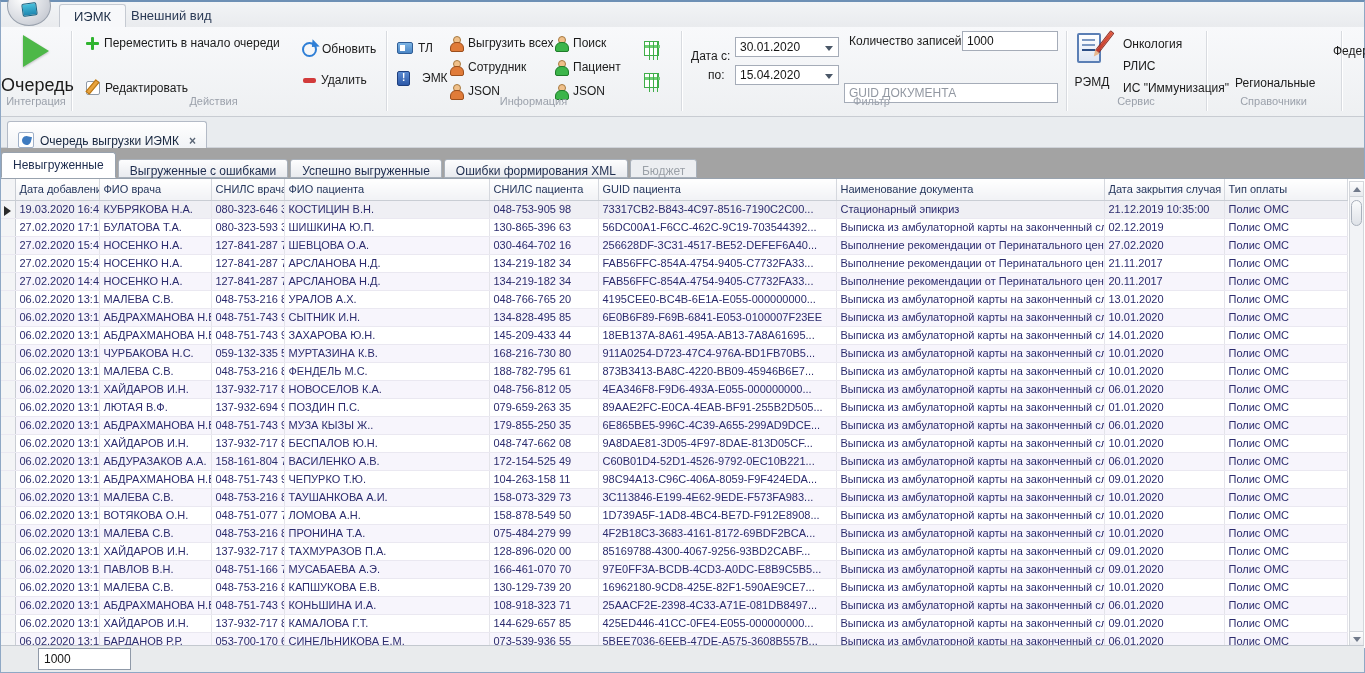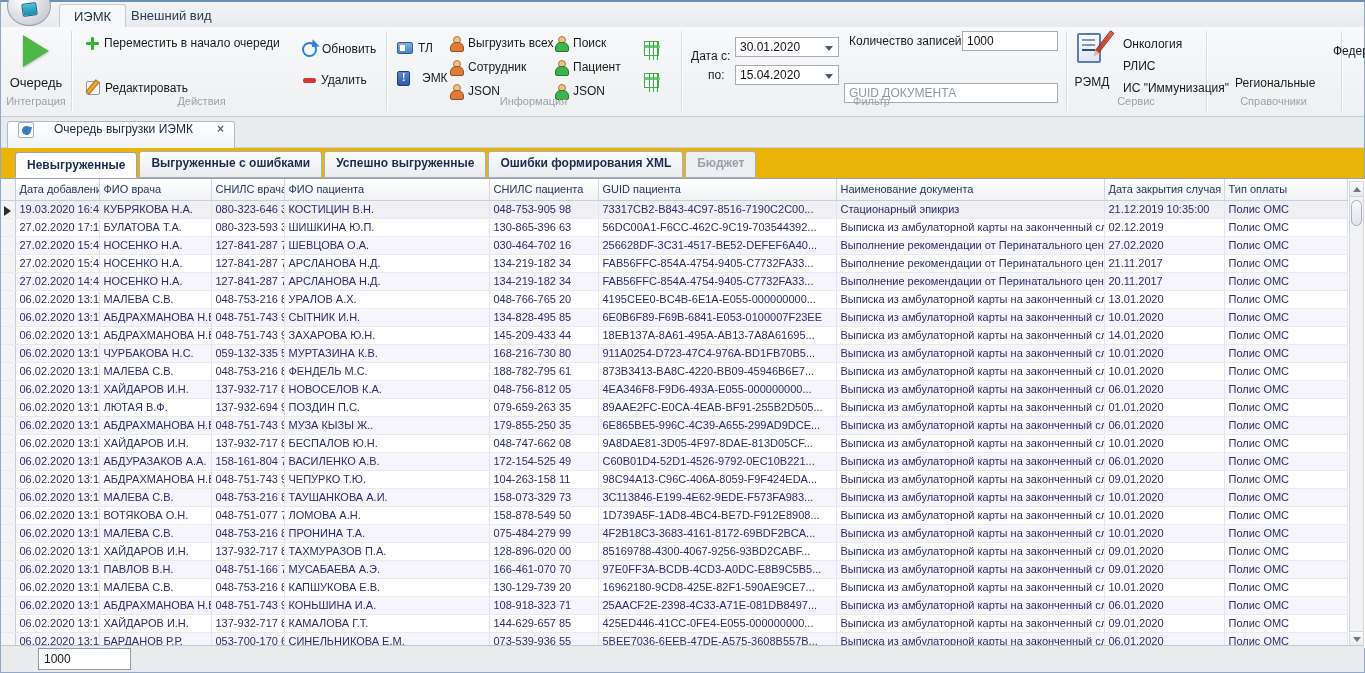--- a/index.html
+++ b/index.html
@@ -18,21 +18,21 @@
 
   
   .ribbon { position:absolute; left:0; top:25px; width:100%; height:90px; background:linear-gradient(#f8f9fb,#eef0f2); border-bottom:1px solid #c8ccd2; }
   .rsep { position:absolute; top:4px; height:80px; width:1px; background:#d8dbe0; box-shadow:1px 0 0 #ffffff; }
   .rcaption { position:absolute; top:68px; font-size:11px; color:#9ba1ab; text-align:center; }
   .rbtn { position:absolute; display:flex; align-items:center; gap:5px; font-size:12px; color:#1b1b1b; height:18px; cursor:default; white-space:nowrap; }
   .rbtn .lbl { line-height:18px; }
   .icon { display:inline-block; flex:none; }
 
   .play-big { position:absolute; width:0; height:0; border-top:16px solid transparent; border-bottom:16px solid transparent; border-left:26px solid #4db848; filter:drop-shadow(0 1px 1px rgba(0,0,0,.25)); }
-  .queue-lbl { position:absolute; font-size:13px; color:#1b1b1b; width:70px; text-align:center; }
+  .queue-lbl { position:absolute; font-size:18px; color:#1b1b1b; width:70px; text-align:center; }
 
   .plus-ic { width:13px; height:13px; position:relative; }
   .plus-ic:before { content:""; position:absolute; left:5px; top:0; width:3px; height:13px; background:#2fb42f; border-radius:1px; }
   .plus-ic:after  { content:""; position:absolute; left:0; top:5px; width:13px; height:3px; background:#2fb42f; border-radius:1px; }
   .minus-ic { width:13px; height:5px; background:#d23b3b; border-radius:2px; margin-top:1px; }
   .edit-ic { width:14px; height:14px; position:relative; background:#fff; border:1px solid #8f9aa8; border-radius:2px; }
   .edit-ic:after { content:""; position:absolute; left:3px; top:-3px; width:3px; height:14px; background:#e8a33d; border:1px solid #b87718; transform:rotate(40deg); }
   .refresh-ic { width:15px; height:15px; border:2px solid #2f7fd6; border-radius:50%; position:relative; }
   .refresh-ic:after { content:""; position:absolute; right:-4px; top:-2px; width:0; height:0; border-left:5px solid transparent; border-right:5px solid transparent; border-top:6px solid #2f7fd6; transform:rotate(45deg); }
 
@@ -60,28 +60,28 @@
   .combo, .tbox { position:absolute; height:20px; background:#fff; border:1px solid #a5acb8; font-size:12px; color:#141414; display:flex; align-items:center; padding:0 4px; }
   .combo .val { flex:1; overflow:hidden; white-space:nowrap; }
   .combo .drop { width:9px; height:9px; position:relative; flex:none; }
   .combo .drop:after { content:""; position:absolute; left:0; top:3px; border-left:4px solid transparent; border-right:4px solid transparent; border-top:5px solid #4a5767; }
   .flbl { position:absolute; font-size:12px; color:#1b1b1b; white-space:nowrap; }
   input.tin { position:absolute; height:20px; border:1px solid #a5acb8; font-size:12px; color:#141414; padding:0 4px; font-family:"Liberation Sans", sans-serif; background:#fff; }
   input.tin::placeholder { color:#9298a2; }
 
   
   .docbar { position:absolute; left:0; top:115px; width:100%; height:31px; background:#e9ecef; border-bottom:1px solid #cfd3d9; }
-  .doctab { position:absolute; left:6px; top:4px; height:27px; background:linear-gradient(#ffffff,#f1f3f6); border:1px solid #b3bac6; border-bottom:none; border-radius:3px 3px 0 0; display:flex; align-items:flex-start; gap:20px; padding:0 10px; font-size:12px; color:#17263f; }
+  .doctab { position:absolute; left:6px; top:4px; height:27px; background:linear-gradient(#ffffff,#f1f3f6); border:1px solid #b3bac6; border-bottom:none; border-radius:3px 3px 0 0; display:flex; align-items:flex-end; gap:6px; padding:0 10px; font-size:12px; color:#17263f; }
   .crane-ic { width:16px; height:16px; background:#fff; border:1px solid #9fb0c8; border-radius:2px; position:relative; }
   .crane-ic:after { content:""; position:absolute; left:3px; top:3px; width:9px; height:9px; background:#3e7bc0; border-radius:50% 0 50% 50%; transform:rotate(15deg); }
   .doctab .x { color:#5a6575; font-size:12px; font-weight:bold; margin-left:4px; }
 
   
-  .subtabs { position:absolute; left:0; top:146px; width:100%; height:30px; background:#eab308; display:flex; align-items:flex-end; padding-left:14px;font-weight:bold; }
-  .vtab { height:27px; line-height:22px; padding:0 11px; margin-right:2px; font-size:12px; color:#1d2c4e; background:linear-gradient(#fdfdfe,#e9ebef); border:1px solid #a8b0ba; border-radius:3px 3px 0 0; cursor:default; white-space:nowrap; }
+  .subtabs { position:absolute; left:0; top:146px; width:100%; height:30px; background:#a3a3a3; display:flex; align-items:flex-end; padding-left:0; }
+  .vtab { height:19px; line-height:22px; padding:0 11px; margin-right:2px; font-size:12px; color:#1d2c4e; background:linear-gradient(#fdfdfe,#e9ebef); border:1px solid #a8b0ba; border-radius:3px 3px 0 0; cursor:default; white-space:nowrap; }
   .vtab.active { background:#ffffff; height:26px; line-height:25px; border-color:#98a2ae; border-bottom:1px solid #fff; }
   .vtab.disabled { color:#9ba1a8; background:#eceef1; }
 
   
   .gridwrap { position:absolute; left:0; top:176px; width:1365px; height:470px; background:#fff; border-top:1px solid #98a2ae; overflow:hidden; }
   table.grid { border-collapse:collapse; table-layout:fixed; width:1346px; }
   table.grid th { height:21px; background:linear-gradient(#ffffff,#f1f2f5); border-right:1px solid #d5d8de; border-bottom:1px solid #c9cdd4; font-size:11px; font-weight:normal; color:#25365c; text-align:left; padding:0 4px; white-space:nowrap; overflow:hidden; }
   table.grid td { height:18px; font-size:11px; color:#2b2b6d; border-right:1px solid #e4e4ea; border-bottom:1px solid #eae8f1; padding:0 4px; white-space:nowrap; overflow:hidden; }
   table.grid td.gutter, table.grid th.gutter { background:#f3f4f6; border-right:1px solid #c9cdd4; padding:0; }
   tr.sel td { background:#efeff4; }
@@ -135,21 +135,21 @@
         <span class="lbl">Редактировать</span>
       </div>
     <div class="rbtn" style="left:301px; top:13px;">
         <span class="icon refresh-ic"></span>
         <span class="lbl">Обновить</span>
       </div>
     <div class="rbtn" style="left:302px; top:44px;">
         <span class="icon minus-ic"></span>
         <span class="lbl">Удалить</span>
       </div>
-    <div class="rcaption" style="left:58px; width:265px;padding-left:20px;">Действия</div>
+    <div class="rcaption" style="left:70px; width:265px;padding-left:20px;">Действия</div>
 
     <div class="rbtn" style="left:396px; top:12px;">
         <span class="icon card-ic"></span>
         <span class="lbl">ТЛ</span>
       </div>
     <div class="rbtn" style="left:396px; top:42px;gap:12px;">
         <span class="icon book-ic"></span>
         <span class="lbl">ЭМК</span>
       </div>
     <div class="rbtn" style="left:448px; top:7px;">

